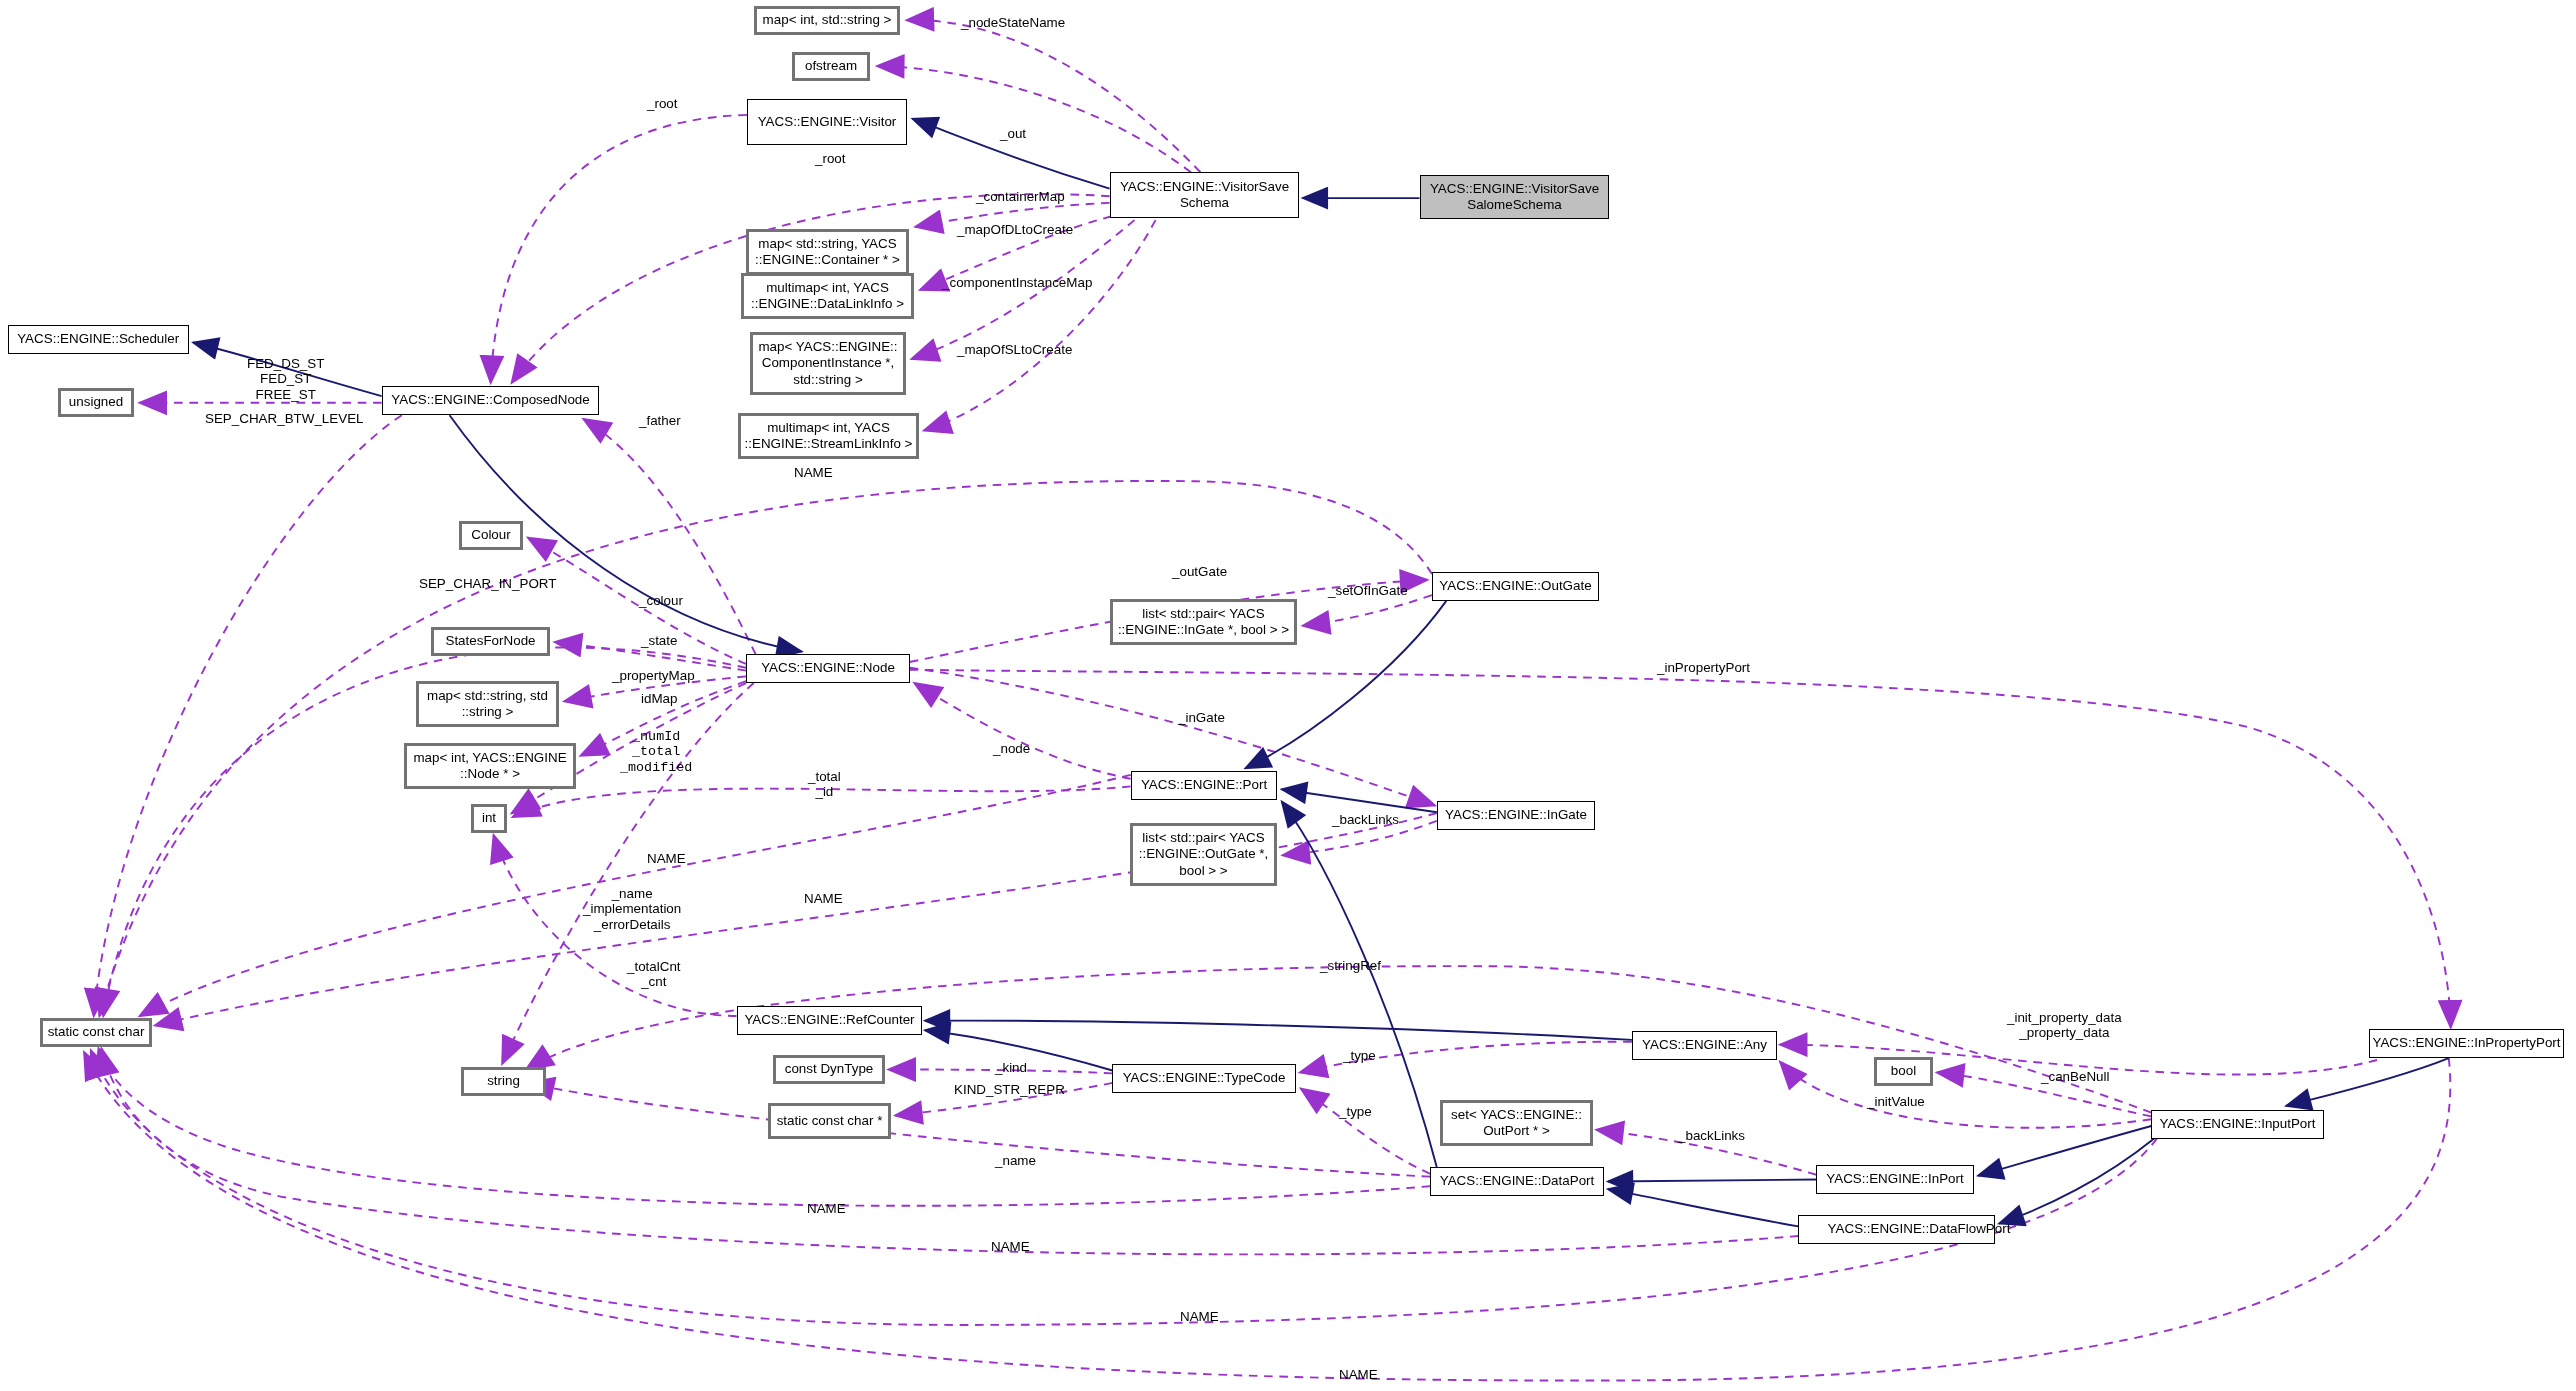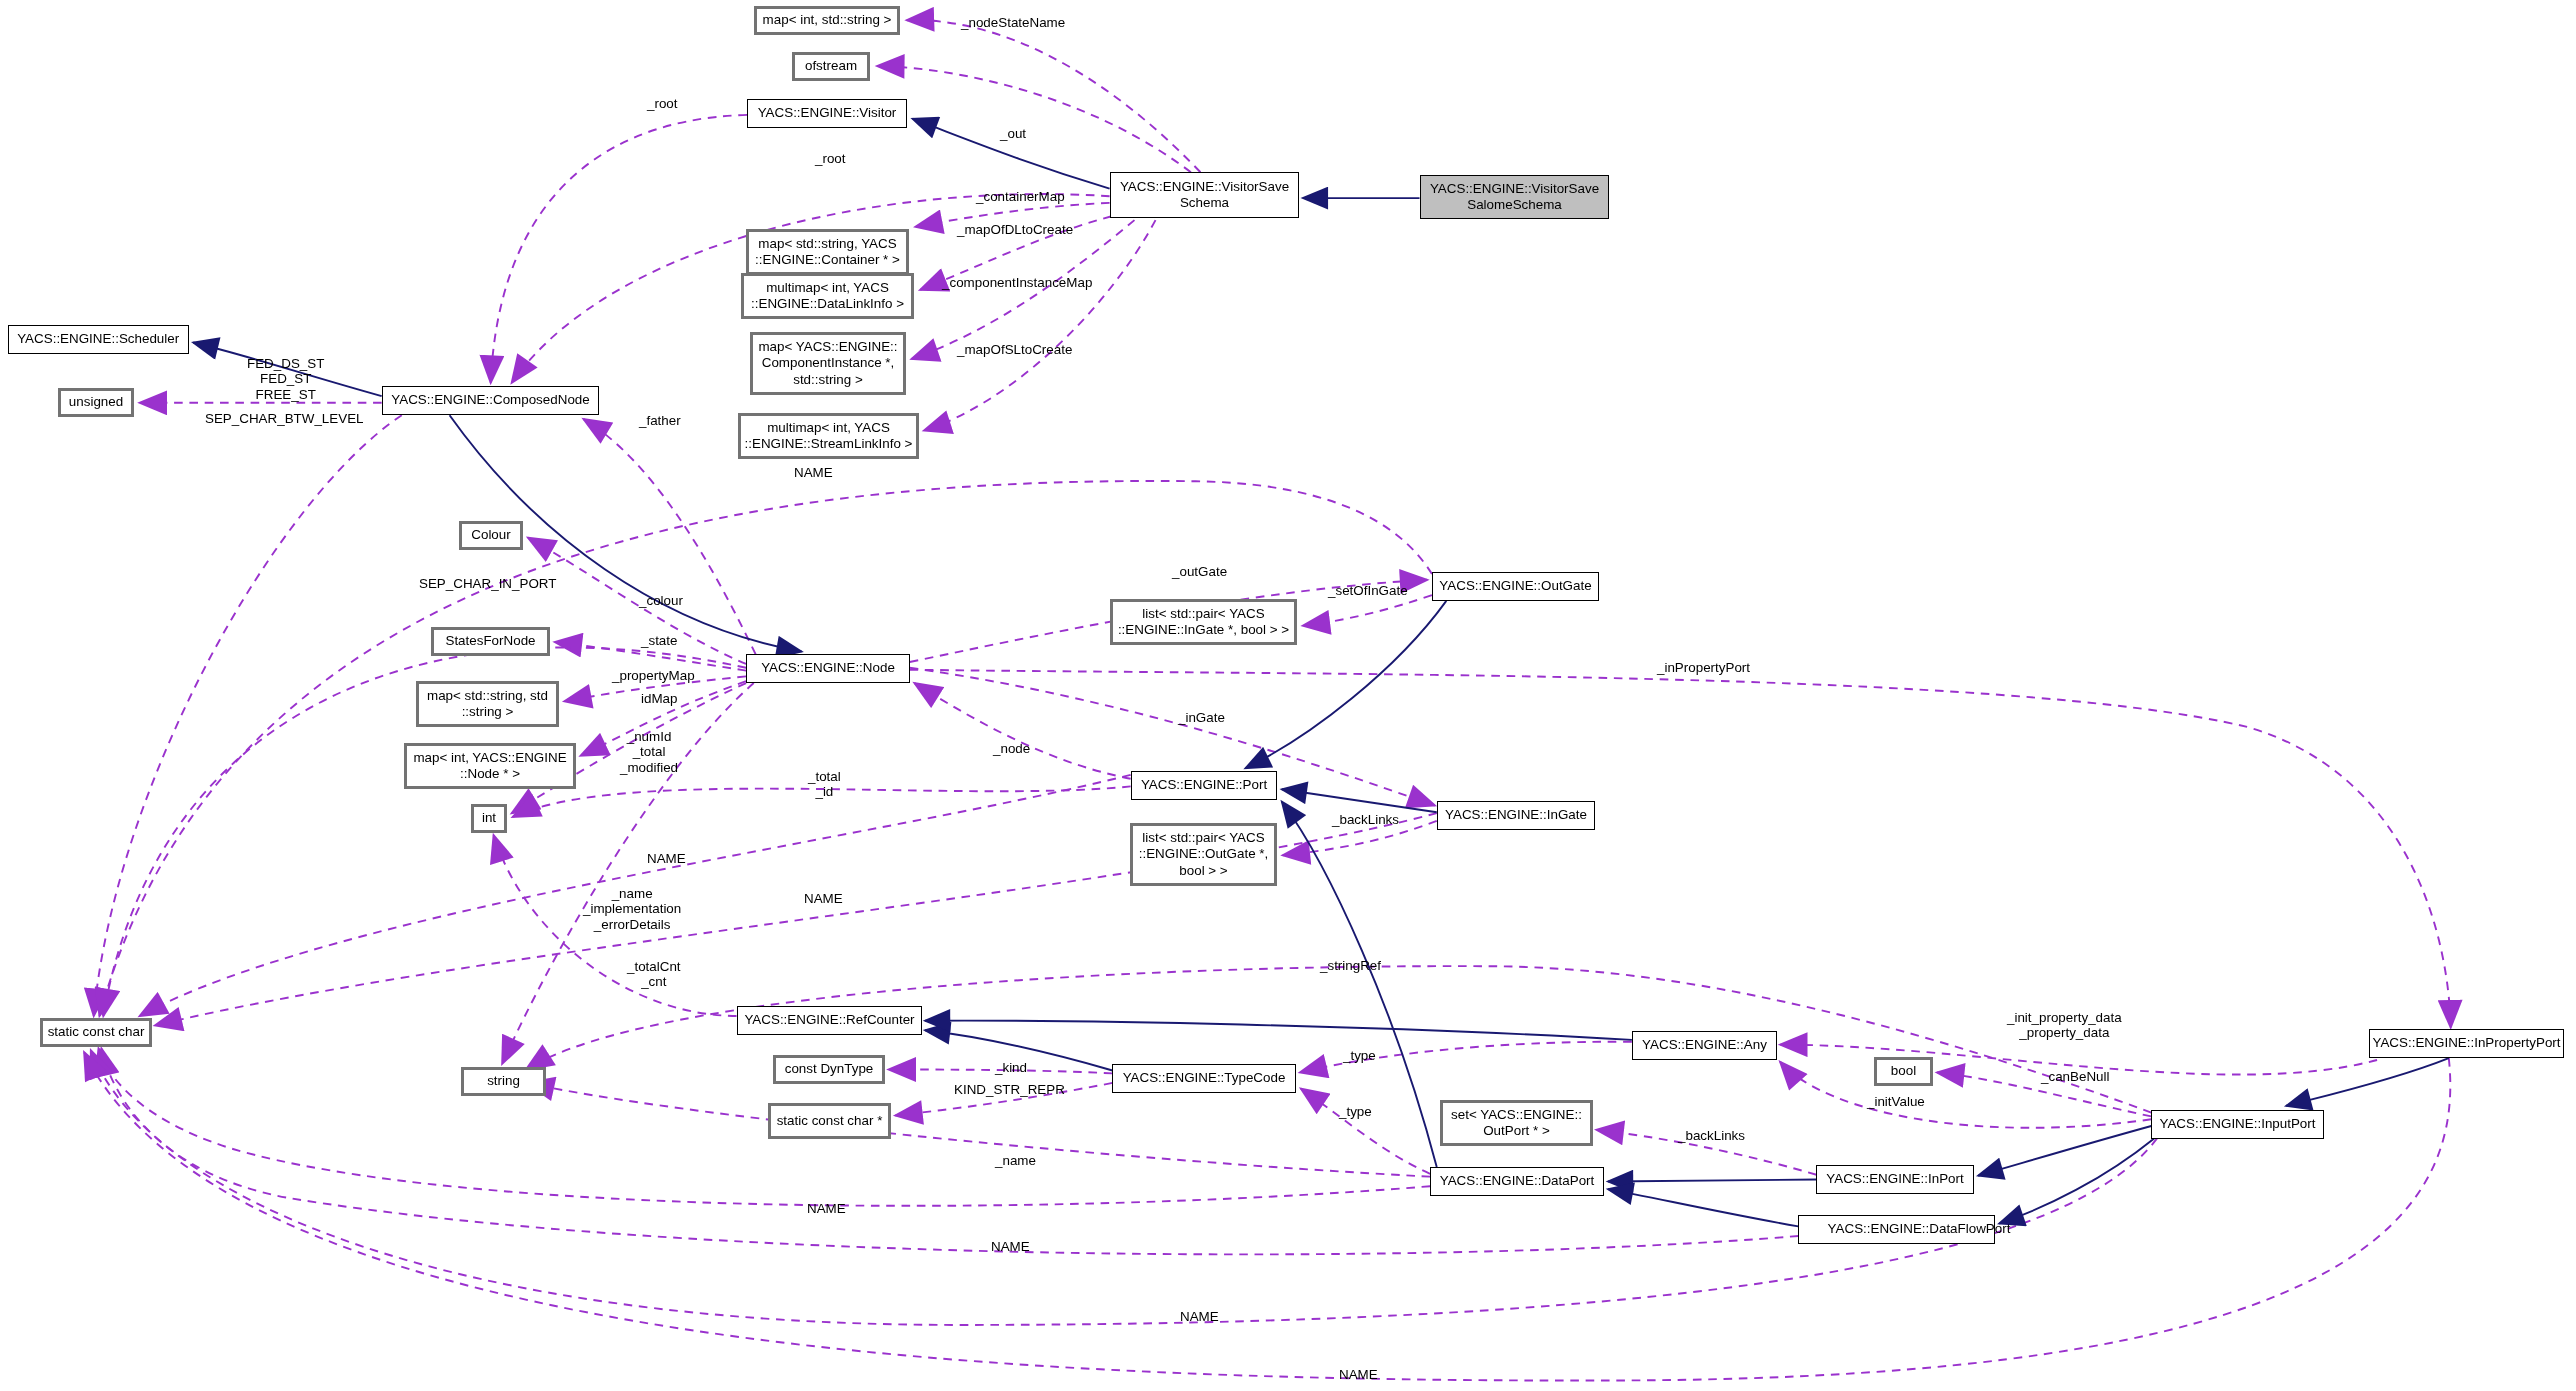--- a/index.html
+++ b/index.html
@@ -102,21 +102,21 @@
       <div class="edge-label" style="left: 957px; top: 342px;">_mapOfSLtoCreate</div>
       <div class="edge-label" style="left: 247px; top: 356px;">FED_DS_ST
 FED_ST
 FREE_ST</div>
       <div class="edge-label" style="left: 205px; top: 411px;">SEP_CHAR_BTW_LEVEL</div>
       <div class="edge-label" style="left: 639px; top: 413px;">_father</div>
       <div class="edge-label" style="left: 639px; top: 593px;">_colour</div>
       <div class="edge-label" style="left: 641px; top: 633px;">_state</div>
       <div class="edge-label" style="left: 612px; top: 668px;">_propertyMap</div>
       <div class="edge-label" style="left: 641px; top: 691px;">idMap</div>
-      <div class="edge-label" style="left: 620px; top: 729px;">_numId
+      <div class="edge-label" style="left: 620px; top: 729px; font-family: Liberation Mono, monospace;">_numId
 _total
 _modified</div>
       <div class="edge-label" style="left: 583px; top: 886px;">_name
 _implementation
 _errorDetails</div>
       <div class="edge-label" style="left: 419px; top: 576px;">SEP_CHAR_IN_PORT</div>
       <div class="edge-label" style="left: 1657px; top: 660px;">_inPropertyPort</div>
       <div class="edge-label" style="left: 1172px; top: 564px;">_outGate</div>
       <div class="edge-label" style="left: 1178px; top: 710px;">_inGate</div>
       <div class="edge-label" style="left: 1328px; top: 583px;">_setOfInGate</div>
@@ -141,21 +141,21 @@
       <div class="edge-label" style="left: 1678px; top: 1128px;">_backLinks</div>
       <div class="edge-label" style="left: 1320px; top: 958px;">_stringRef</div>
       <div class="edge-label" style="left: 807px; top: 1201px;">NAME</div>
       <div class="edge-label" style="left: 991px; top: 1239px;">NAME</div>
       <div class="edge-label" style="left: 1180px; top: 1309px;">NAME</div>
       <div class="edge-label" style="left: 1339px; top: 1367px;">NAME</div>
     </div>
   <div id="boxes">
       <div class="box plain" style="left: 754px; top: 5.7px; width: 146px; height: 29px;"><span>map&lt; int, std::string &gt;</span></div>
       <div class="box plain" style="left: 792px; top: 52px; width: 78px; height: 29px;"><span>ofstream</span></div>
-      <div class="box main" style="left: 747px; top: 99px; width: 160px; height: 29px;"><span>YACS::ENGINE::Visitor</span></div>
+      <div class="box main" style="left: 747px; top: 99px; width: 160px; height: 46px;"><span>YACS::ENGINE::Visitor</span></div>
       <div class="box main" style="left: 1110px; top: 172px; width: 189px; height: 46px;"><span>YACS::ENGINE::VisitorSave
 Schema</span></div>
       <div class="box highlight" style="left: 1420px; top: 175px; width: 189px; height: 44px;"><span>YACS::ENGINE::VisitorSave
 SalomeSchema</span></div>
       <div class="box plain" style="left: 746px; top: 205px; width: 163px; height: 46px; margin-top: 24px;"><span>map&lt; std::string, YACS
 ::ENGINE::Container * &gt;</span></div>
       <div class="box plain" style="left: 741px; top: 273px; width: 173px; height: 46px;"><span>multimap&lt; int, YACS
 ::ENGINE::DataLinkInfo &gt;</span></div>
       <div class="box plain" style="left: 750px; top: 332px; width: 156px; height: 63px;"><span>map&lt; YACS::ENGINE::
 ComponentInstance *,

